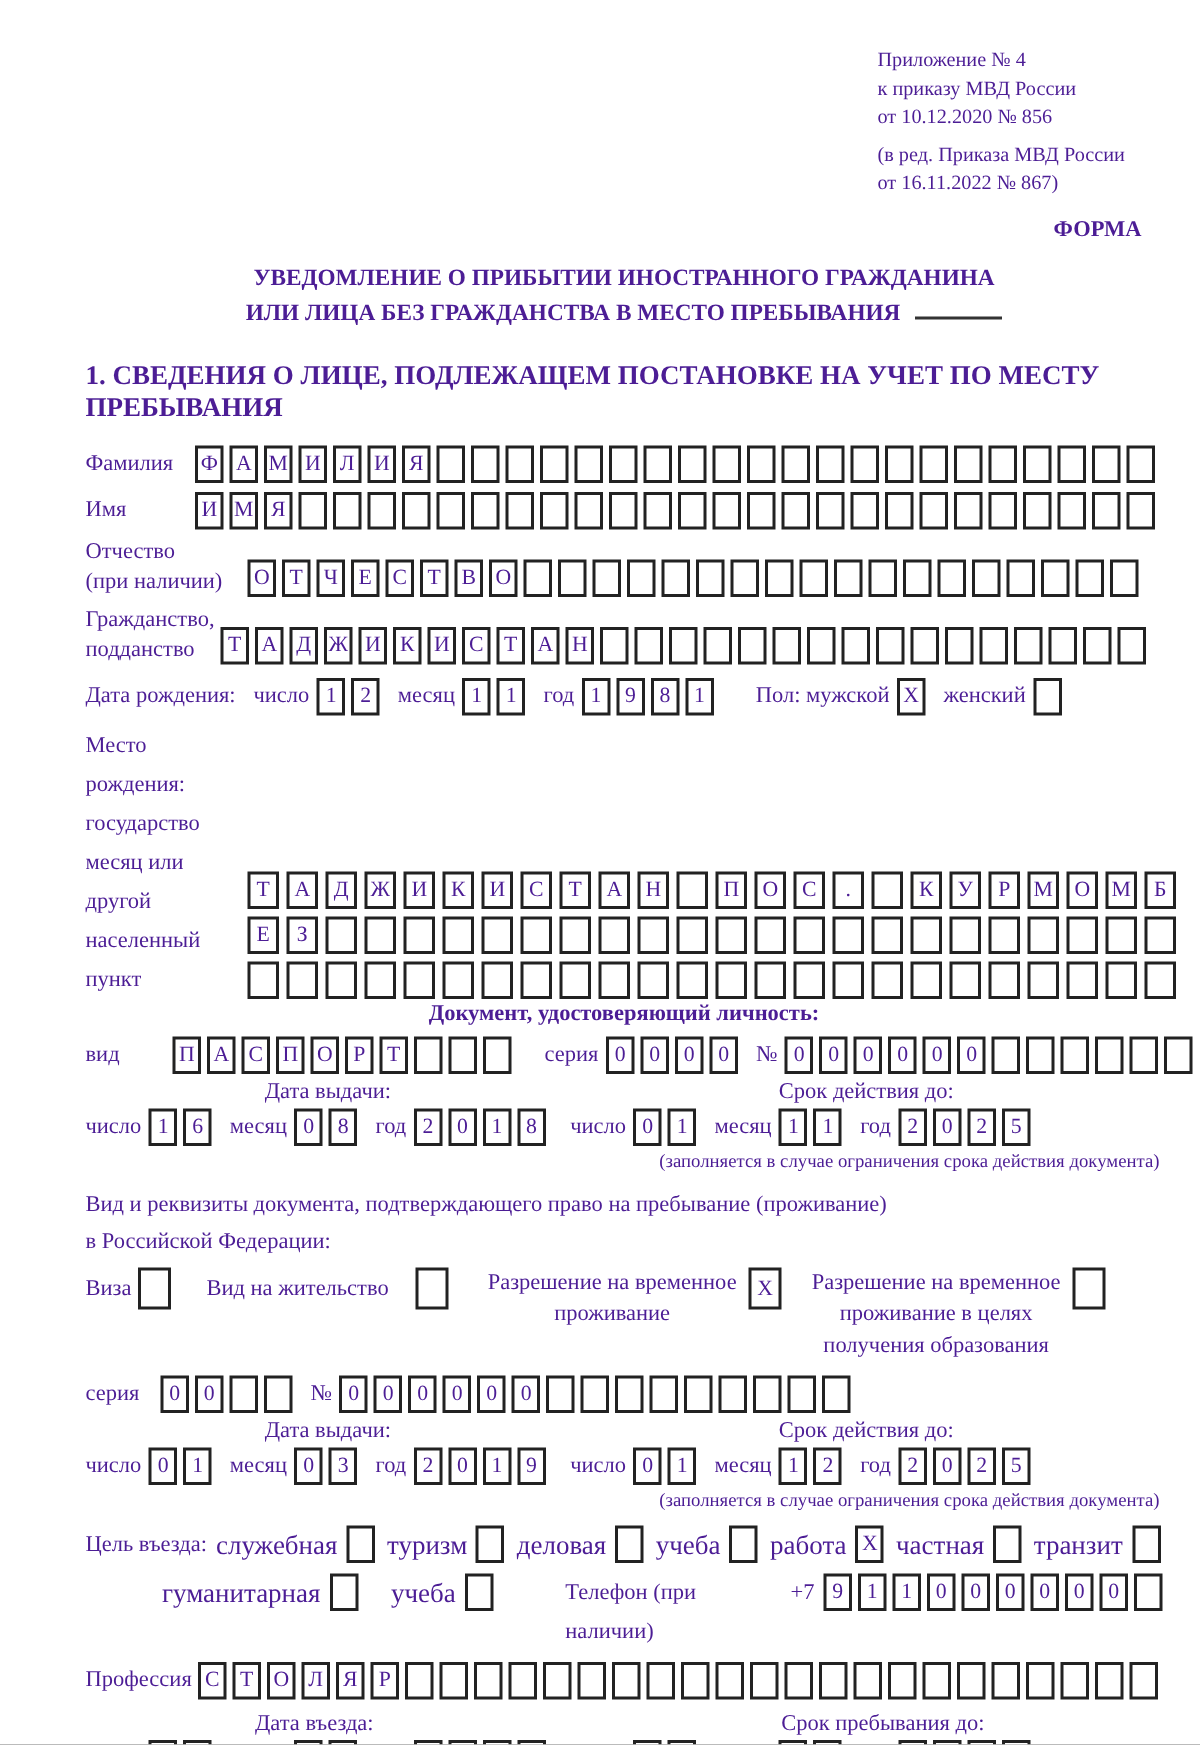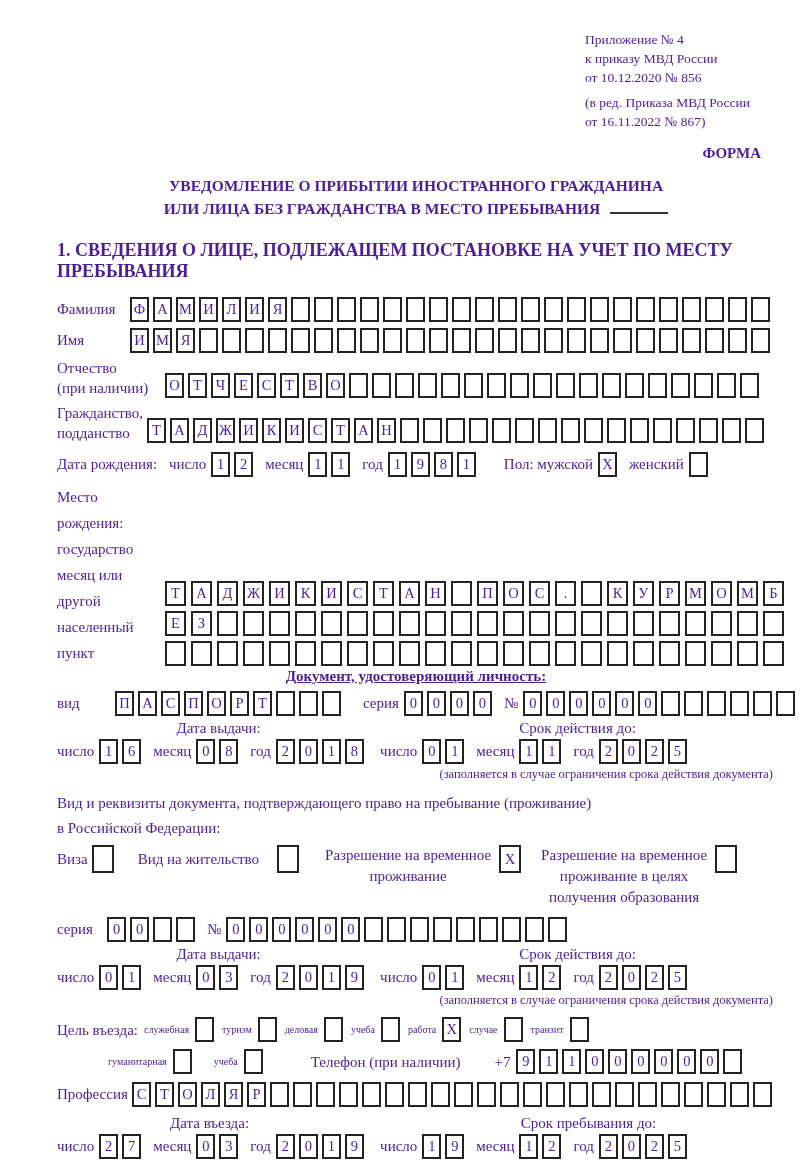--- a/index.html
+++ b/index.html
@@ -25,36 +25,36 @@
   .cell{
     width:19px;height:25px;box-sizing:border-box;border:2px solid #222;
     display:inline-flex;align-items:center;justify-content:center;
     font-size:14.5px;background:#fff;flex-shrink:0;
   }
   .wide{gap:5px;}
   .wide .cell{width:21px;}
   .cbbig .cell{width:22px;height:28px;}
   .stack{display:flex;flex-direction:column;gap:5px;}
   .w73{width:73px;} .w90{width:90px;} .w108{width:108px;} .w58{width:58px;} .w71{width:71px;}
-  .center-bold{margin-top:7px;text-align:center;font-weight:bold;font-size:15px;text-decoration:underline;}
+  .center-bold{margin-top:7px;text-align:center;font-weight:bold;font-size:15px;}
   .dhdr{display:flex;margin-top:4px;font-size:15px;}
   .dhdr .lh{width:45%;text-align:center;} .dhdr .rh{width:55%;text-align:center;}
   .drow{display:flex;margin-top:2px;}
   .drow .lg{width:45%;} .drow .rg{width:55%;}
   .dg{display:inline-flex;align-items:flex-start;}
   .dlbl{font-size:15px;line-height:25px;margin-right:5px;}
   .dlbl.gap{margin-left:12px;}
   .note-right{margin-top:3px;text-align:right;font-size:12.5px;padding-right:2px;}
   .para{margin-top:9px;font-size:15px;line-height:25px;}
   .permits{display:flex;align-items:flex-start;margin-top:4px;font-size:15px;}
   .permits .plabel{line-height:21px;text-align:center;}
   .permits .item{display:flex;align-items:flex-start;}
   .permits .cells{margin-left:8px;}
   .opt{display:inline-flex;align-items:flex-start;margin-right:8px;}
-  .opt .olabel{font-size:10px;line-height:26px;margin-right:6px;}
+  .opt .olabel{font-size:18px;line-height:26px;margin-right:6px;}
   .purpose2{margin-top:6px;display:flex;align-items:flex-start;}
 </style>
 </head>
 <body>
 
 <div class="page">
 
   <div class="appendix">
     <div>Приложение № 4</div>
     <div>к приказу МВД России</div>
@@ -566,21 +566,21 @@
           <span class="cell"></span>
         </span>
     </span>
     <span class="opt">
       <span class="olabel">работа</span>
       <span class="cells">
           <span class="cell">X</span>
         </span>
     </span>
     <span class="opt">
-      <span class="olabel">случае</span>
+      <span class="olabel">частная</span>
       <span class="cells">
           <span class="cell"></span>
         </span>
     </span>
     <span class="opt" style="margin-right:0;">
       <span class="olabel">транзит</span>
       <span class="cells">
           <span class="cell"></span>
         </span>
     </span>

